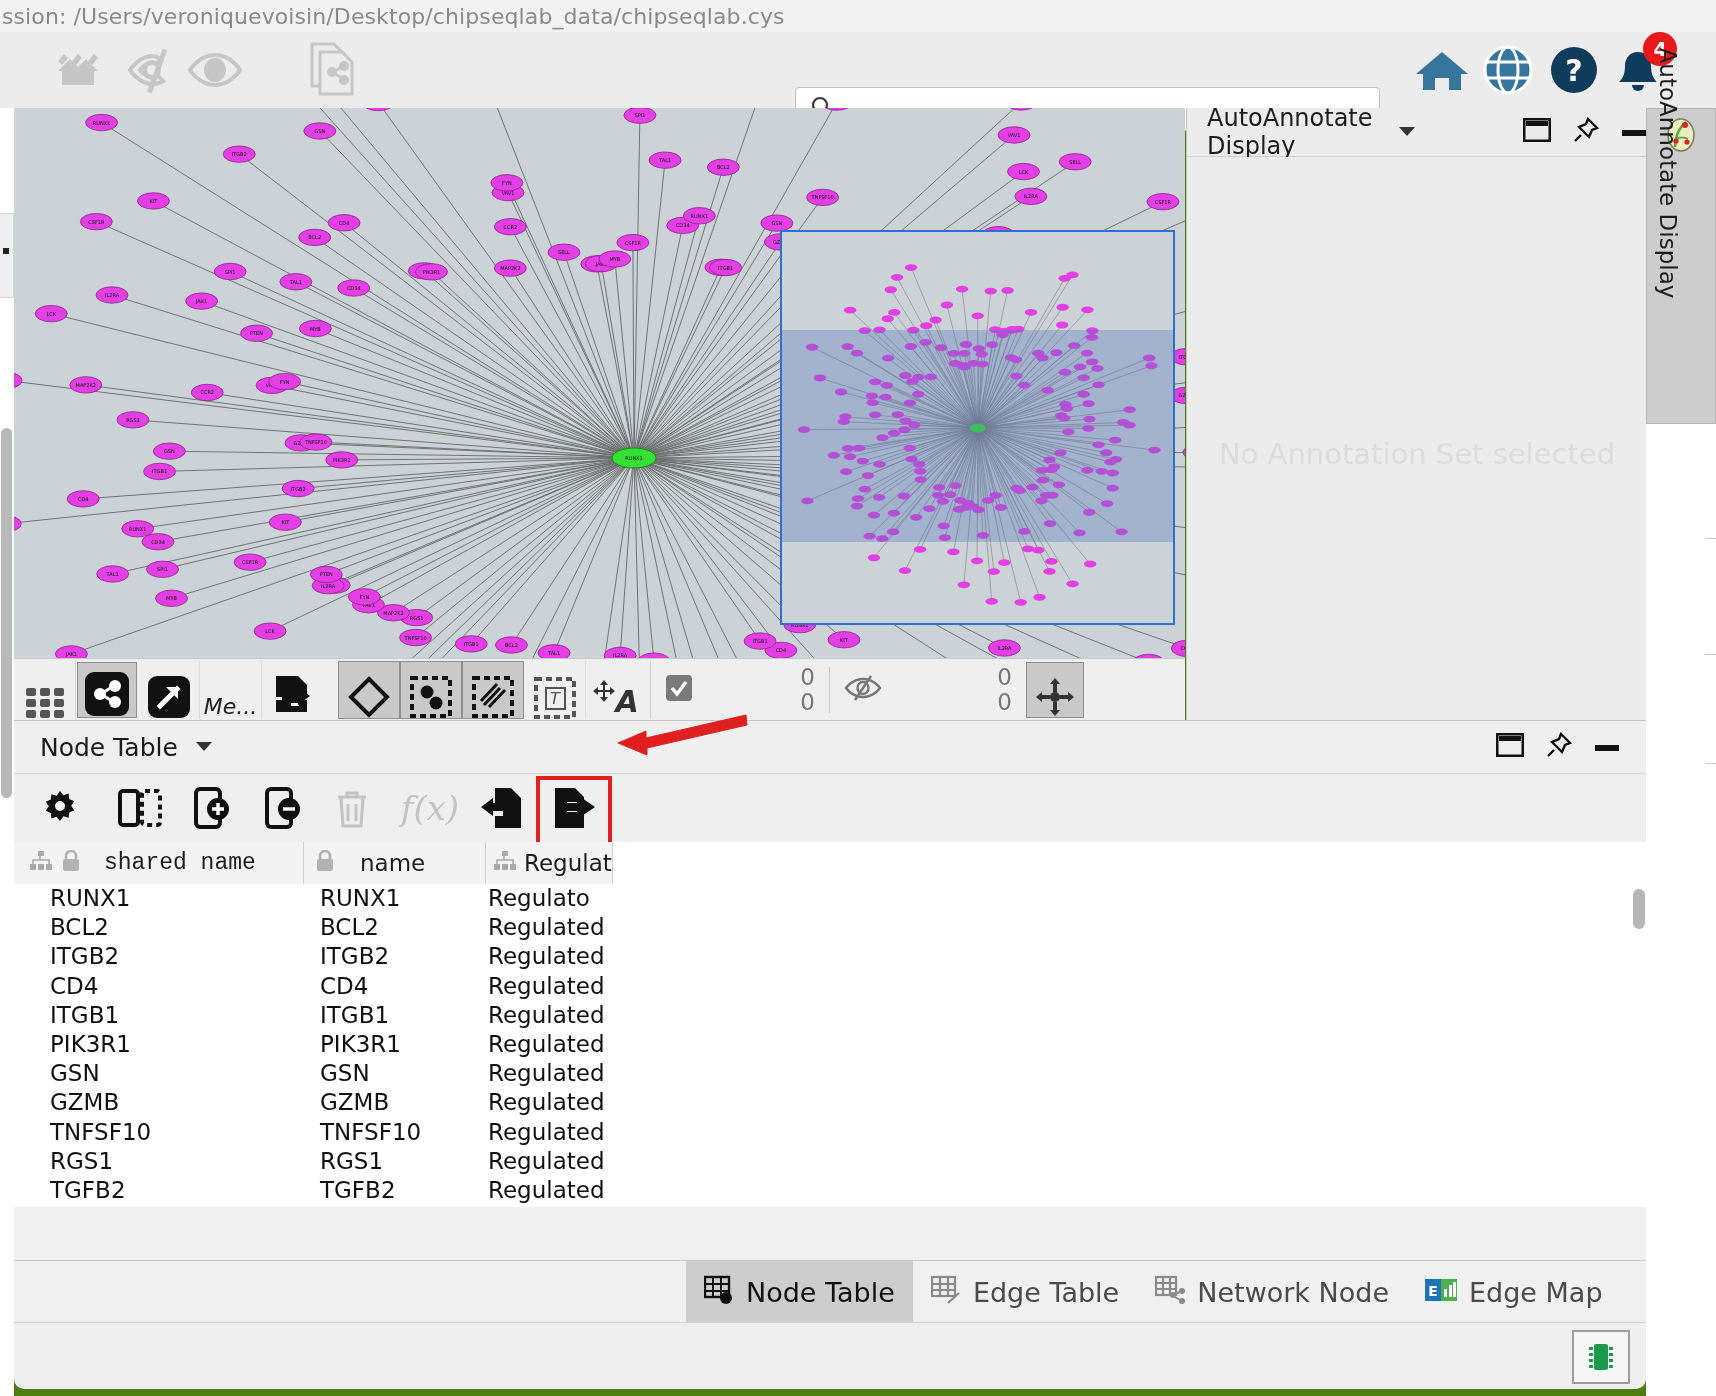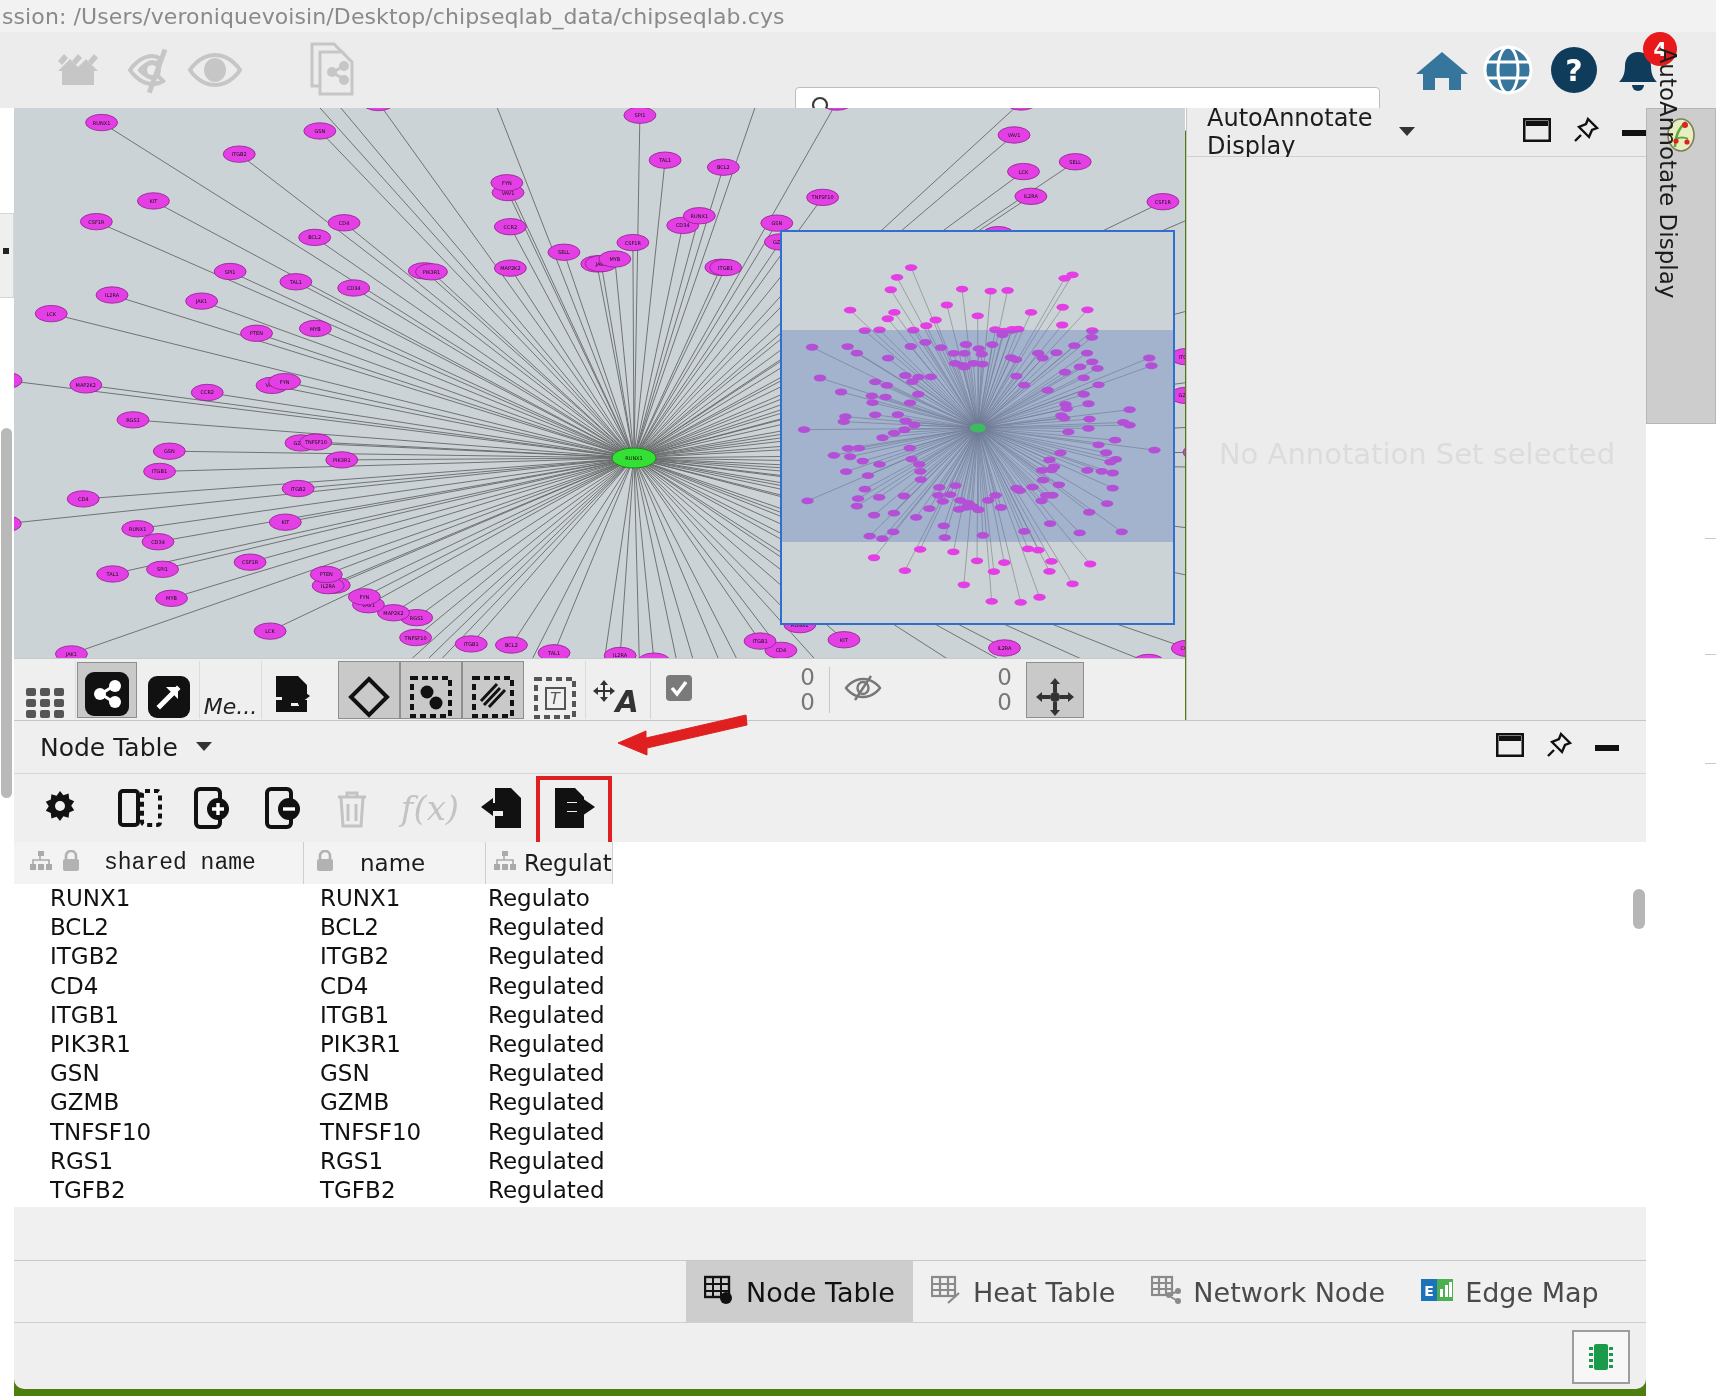--- a/index.html
+++ b/index.html
@@ -1814,21 +1814,21 @@
     <div class="btab">
       <span>
         <svg width="30" height="30" viewBox="0 0 30 30">
             <g fill="none" stroke="#8a8a8a" stroke-width="2.2">
           <rect x="1" y="2" width="23" height="19"></rect>
               <path d="M1 9 h23 M1 15 h23 M9 2 v19 M17 2 v19"></path>
           <path d="M17 28 L28 18"></path>
             </g>
           </svg>
       </span>
-      <span class="tl">Heat Table</span>
+      <span class="tl">Edge Table</span>
     </div>
 
     <div class="btab">
       <span>
         <svg width="30" height="30" viewBox="0 0 30 30">
             <g fill="none" stroke="#8a8a8a" stroke-width="2.2">
           <rect x="1" y="2" width="20" height="18"></rect>
               <path d="M1 8 h20 M1 14 h20 M8 2 v18 M15 2 v18"></path>
             </g>
           <g fill="#8a8a8a">

